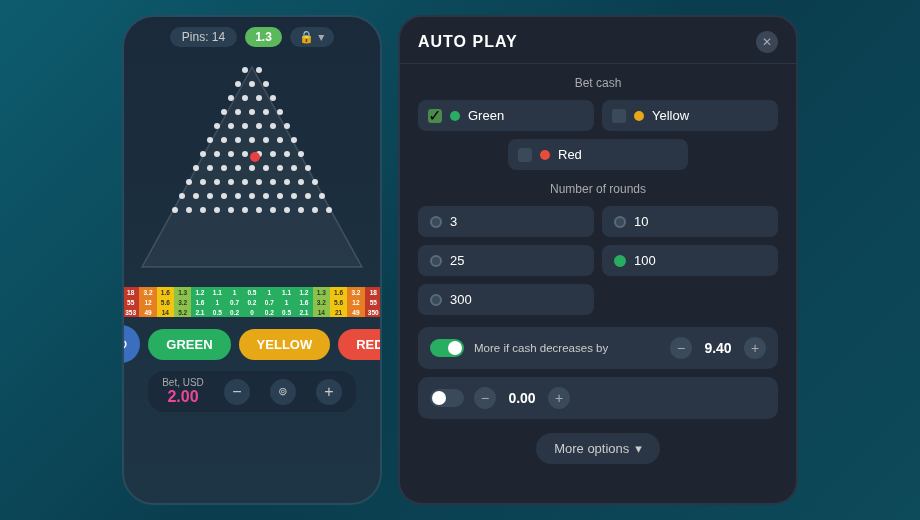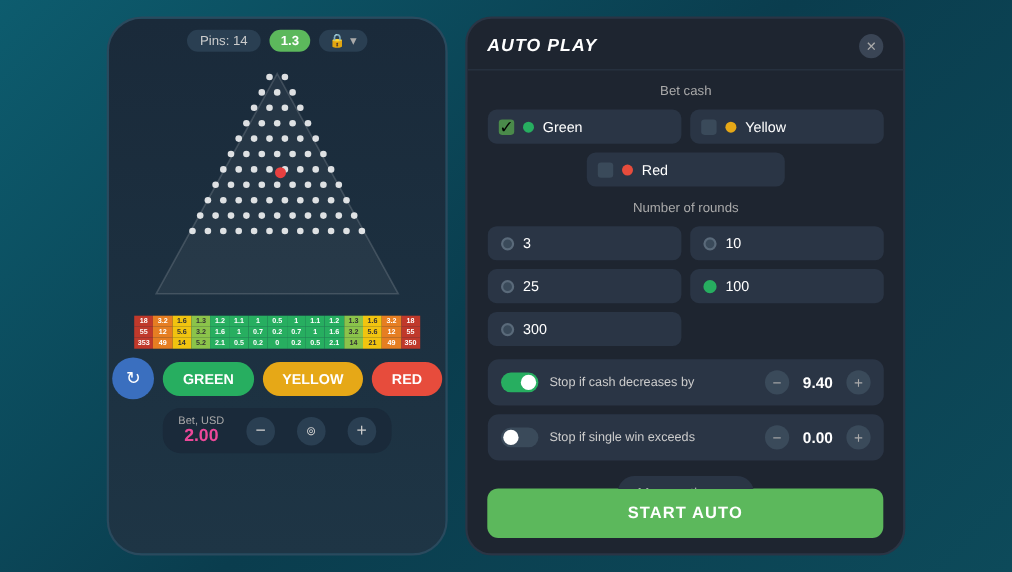--- a/index.html
+++ b/index.html
@@ -19,21 +19,21 @@
       gap: 16px;
       align-items: center;
       justify-content: center;
       width: 100%;
       height: 100%;
       padding: 12px;
     }
 
     
     .phone-left {
-      width: 310px;
+      width: 260px;
       height: 490px;
       background: linear-gradient(180deg, #1a2a3a 0%, #1e3545 100%);
       border-radius: 32px;
       border: 2px solid #2a4a5e;
       display: flex;
       flex-direction: column;
       align-items: center;
       overflow: hidden;
       position: relative;
     }
@@ -242,21 +242,20 @@
       justify-content: space-between;
       padding: 14px 18px 10px;
       border-bottom: 1px solid #2a3545;
     }
 
     .auto-title {
       color: white;
       font-size: 16px;
       font-weight: bold;
       letter-spacing: 1px;
-      font-style: italic;
     }
 
     .close-btn {
       width: 22px;
       height: 22px;
       background: #3a4555;
       border-radius: 50%;
       display: flex;
       align-items: center;
       justify-content: center;
@@ -715,45 +714,41 @@
         <div class="round-btn">
           <div class="round-radio"></div>
           <span class="round-value">300</span>
         </div>
       </div>
 
       <div class="stop-row">
         <div class="toggle on">
           <div class="toggle-knob"></div>
         </div>
-        <span class="stop-text">Stop if cash decreases by</span>
+        <span class="stop-text">More if cash decreases by</span>
         <div class="stop-value-area">
           <div class="stop-value-btn">−</div>
           <span class="stop-value">9.40</span>
           <div class="stop-value-btn">+</div>
         </div>
       </div>
 
       <div class="stop-row">
         <div class="toggle off">
           <div class="toggle-knob"></div>
         </div>
-        <span class="stop-text">Stop if single win exceeds</span>
         <div class="stop-value-area">
           <div class="stop-value-btn">−</div>
           <span class="stop-value">0.00</span>
           <div class="stop-value-btn">+</div>
         </div>
       </div>
 
       <div style="display:flex;justify-content:center;margin:8px 0 4px;">
         <div class="more-options-btn">
           <span>More options</span>
           <span>▾</span>
         </div>
       </div>
     </div>
 
-    <div class="start-auto-btn">
-      <span>START AUTO</span>
-    </div>
   </div>
 </div>
 
 </body></html>

